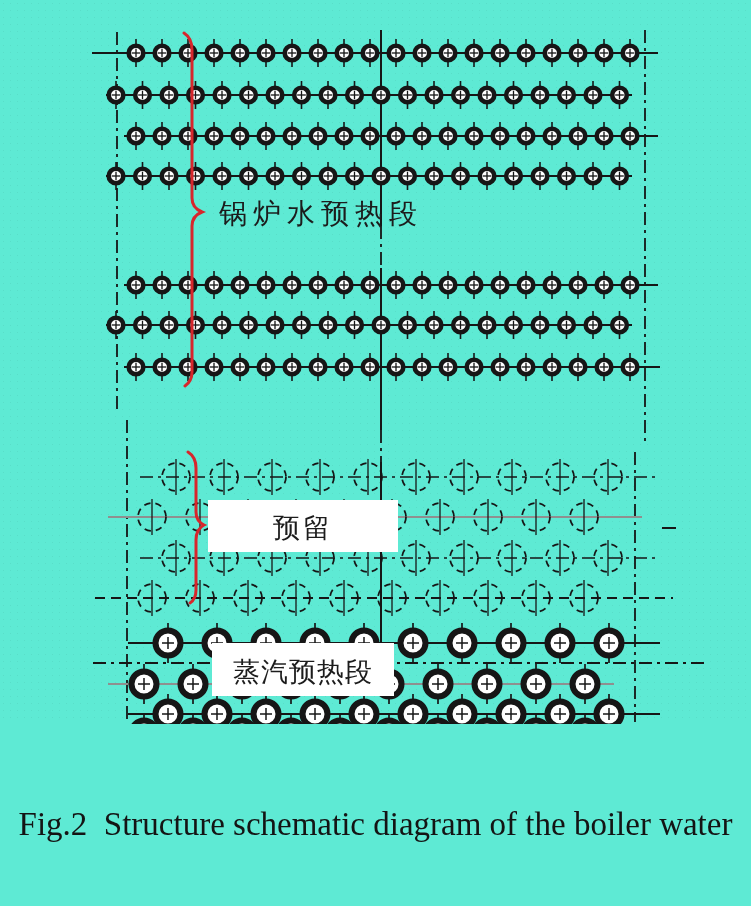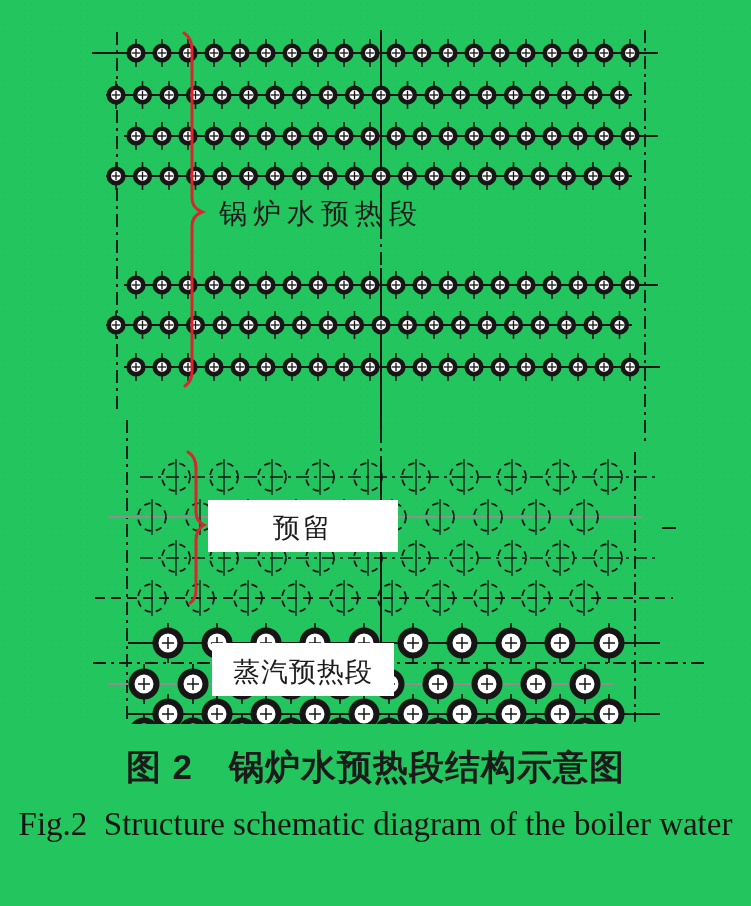--- a/index.html
+++ b/index.html
@@ -1,19 +1,19 @@
 <!DOCTYPE html>
 <html><head>
 <meta charset="utf-8">
 <style>
   html,body{margin:0;padding:0;background:#ffffff;}
   .page{
     position:relative;
     width:751px;height:906px;
-    background:#22c55e;
+    background:#5eead4;
     font-family:"Liberation Sans",sans-serif;
     overflow:hidden;
   }
   .diagram{
     position:absolute;top:0;left:0;
     background:
       radial-gradient(rgba(0,0,0,0.05) 0.7px, transparent 0.9px);
     background-size:7px 7px;
   }
   .diagram-label{
@@ -881,15 +881,14 @@
     <rect class="label-box" x="208" y="500" width="190" height="52"></rect>
     <text x="303" y="537" text-anchor="middle" class="diagram-label label-reserved">预留</text>
 
     <rect class="label-box" x="212" y="643" width="182" height="53"></rect>
     <text x="303" y="681" text-anchor="middle" class="diagram-label label-steam">蒸汽预热段</text>
 
     <path class="brace" d="M 184 33 Q 192 38 192 50 L 192 198 Q 192 208 202 212 Q 192 216 192 226 L 192 372 Q 192 381 185 386" stroke="#d7262c"></path>
     <path class="brace" d="M 188 452 Q 196 457 196 468 L 196 512 Q 196 521 204 525 Q 196 529 196 540 L 196 590 Q 196 599 190 603" stroke="#d7262c"></path>
   </svg>
 
-  <div class="caption-zh">图 2　锅炉水预热段结构示意图</div>
   <div class="caption-en" id="caption-en-1">Fig.2  Structure schematic diagram of the boiler water</div>
 </div>
 
 </body></html>

